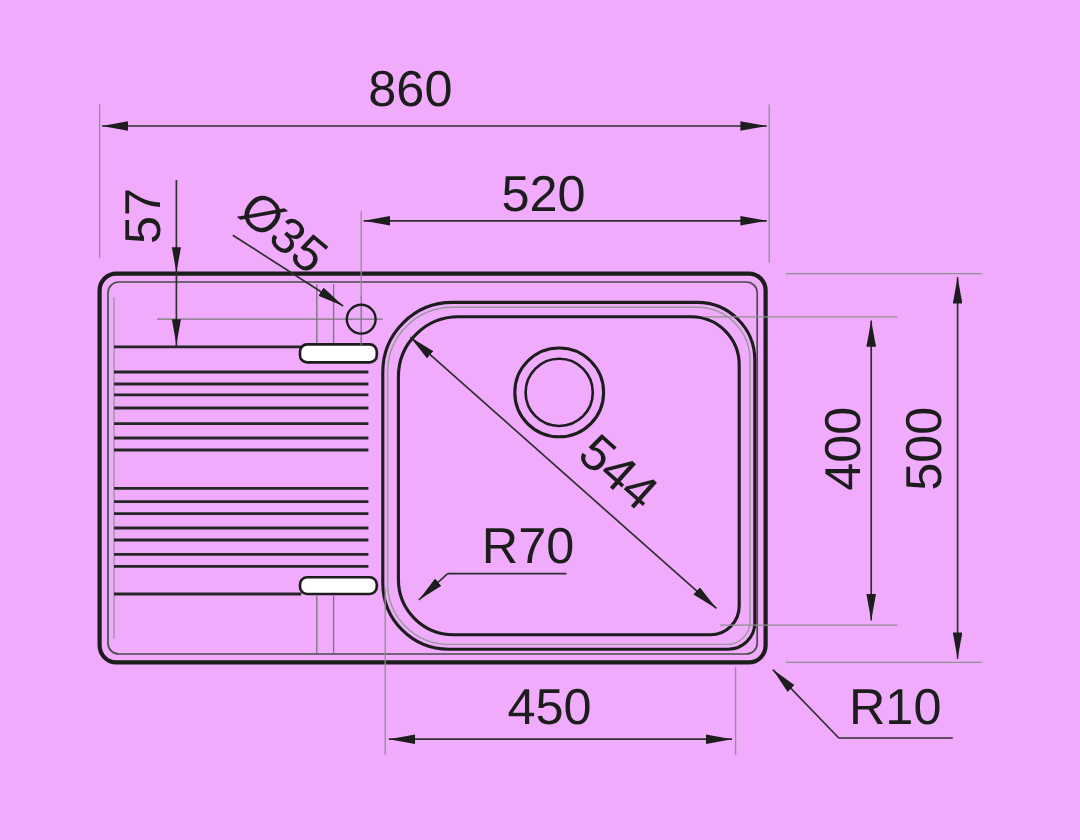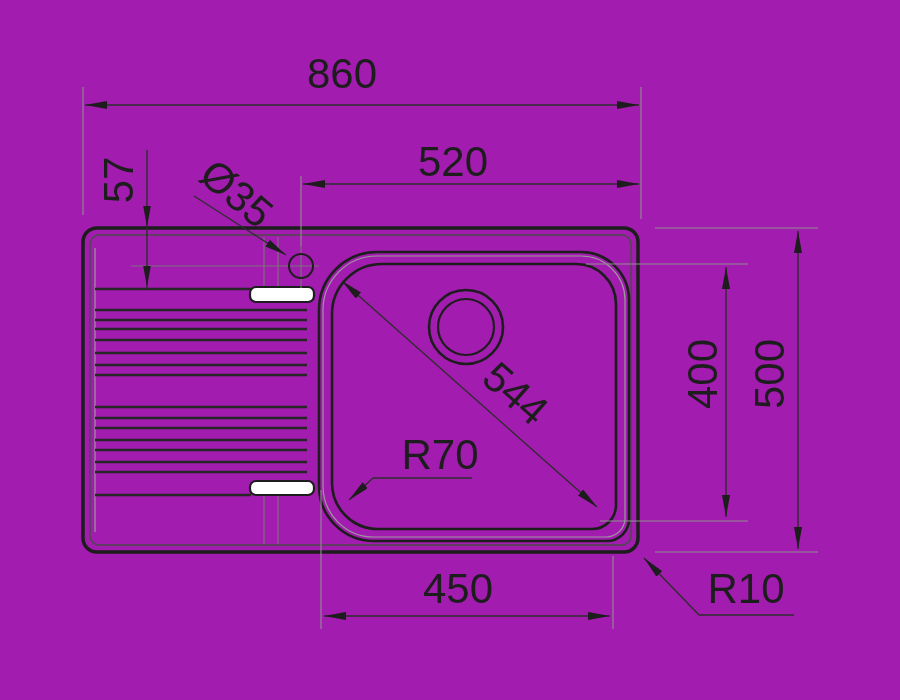--- a/index.html
+++ b/index.html
@@ -1,16 +1,16 @@
 <!DOCTYPE html>
 <html><head>
 <meta charset="utf-8">
 <style>
   html,body{margin:0;padding:0;background:#ffffff;}
-  #stage{position:relative;width:900px;height:700px;background:#a21caf;overflow:hidden;}
+  #stage{position:relative;width:900px;height:700px;background:#f0abfc;overflow:hidden;}
   svg{position:absolute;left:0;top:0;}
   text{font-family:"Liberation Sans", sans-serif;fill:#1d1d1d;}
   .dimtxt{font-size:42px;}
   .lw-main{stroke:#1d1d1d;stroke-width:3.5;fill:none;}
   .lw-rim{stroke:#4a4a4a;stroke-width:1.4;fill:none;}
   .lw-bowl{stroke:#1d1d1d;stroke-width:2.6;fill:none;}
   .lw-echo{stroke:#9a9a9a;stroke-width:1.2;fill:none;}
   .lw-ridge{stroke:#262626;stroke-width:2.3;fill:none;}
   .lw-dim{stroke:#2e2e2e;stroke-width:1.4;fill:none;}
   .lw-ext{stroke:#909090;stroke-width:1.1;fill:none;}

